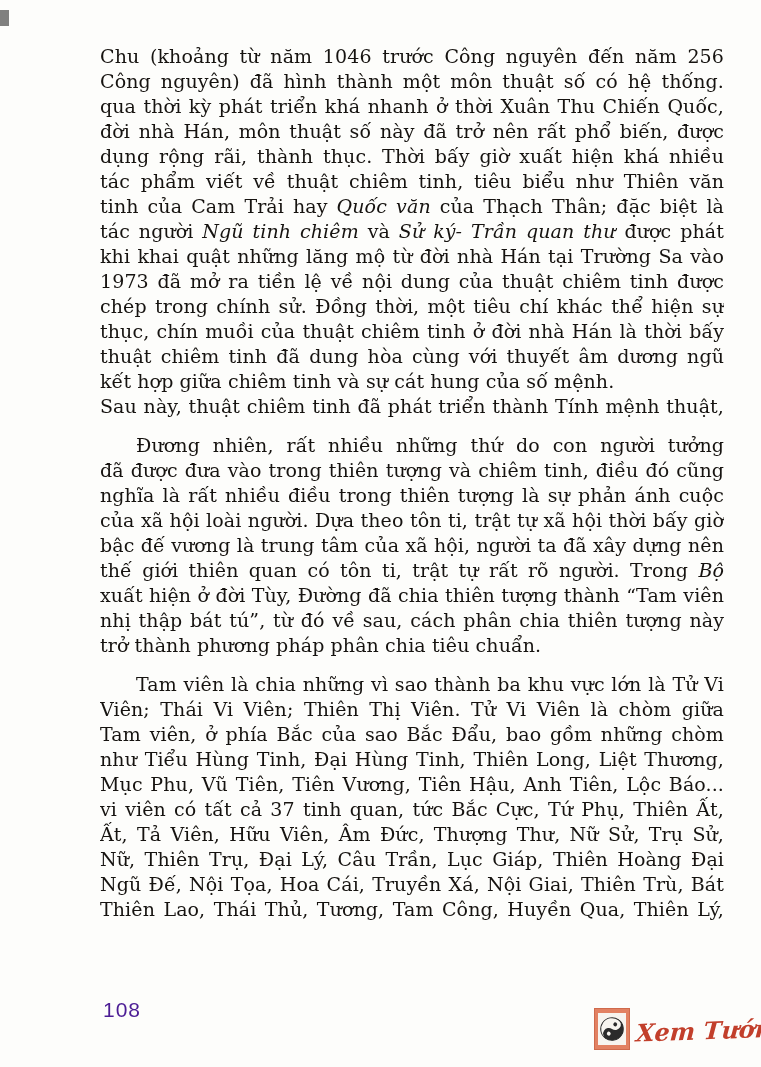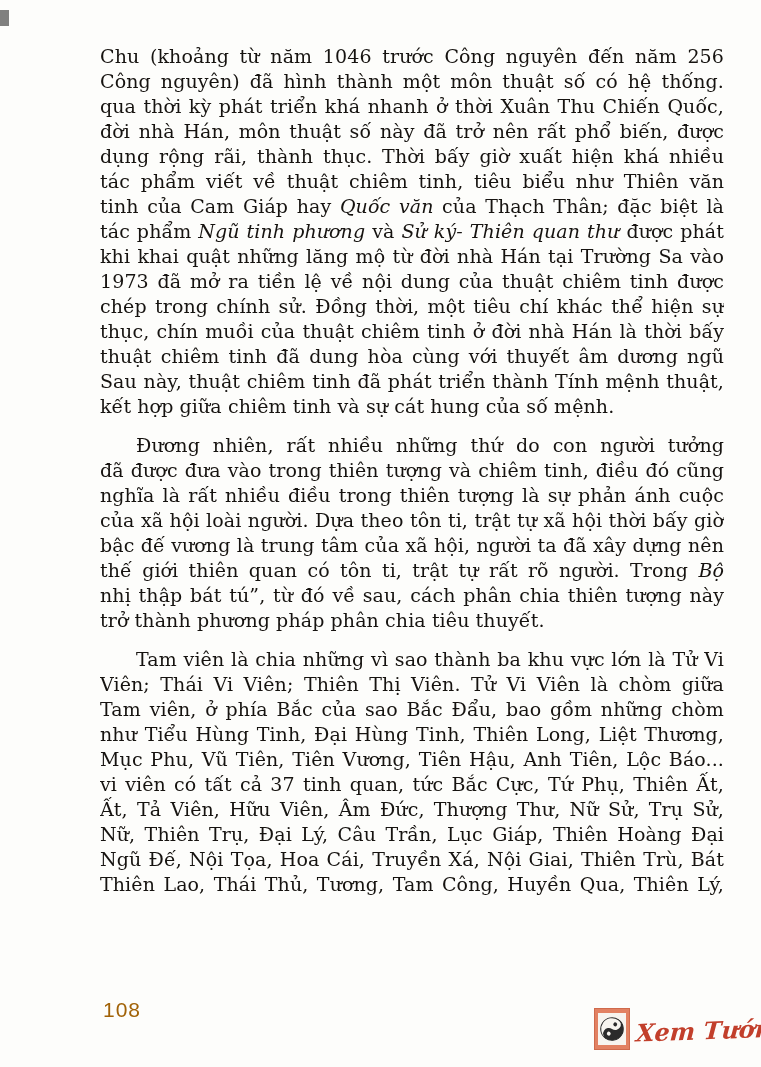--- a/index.html
+++ b/index.html
@@ -50,21 +50,21 @@
     text-align: left;
     text-align-last: left;
   }
   .line i { font-style: italic; }
   .page-number {
     position: absolute;
     left: 103px;
     top: 998px;
     font-family: "Liberation Sans", sans-serif;
     font-size: 21px;
-    color: #a16207;
+    color: #4c1d95;
     letter-spacing: 1px;
   }
   .watermark {
     position: absolute;
     left: 594px;
     top: 1008px;
     display: flex;
     align-items: center;
   }
   .wm-logo {
@@ -104,39 +104,40 @@
   <div class="scan-artifact"></div>
 
   <div class="text-block">
       <div class="para">
         <div class="line"><span>Chu (khoảng từ năm 1046 trước Công nguyên đến năm 256 trước</span></div>
         <div class="line"><span>Công nguyên) đã hình thành một môn thuật số có hệ thống. Trải</span></div>
         <div class="line"><span>qua thời kỳ phát triển khá nhanh ở thời Xuân Thu Chiến Quốc, đến</span></div>
         <div class="line"><span>đời nhà Hán, môn thuật số này đã trở nên rất phổ biến, được ứng</span></div>
         <div class="line"><span>dụng rộng rãi, thành thục. Thời bấy giờ xuất hiện khá nhiều những</span></div>
         <div class="line"><span>tác phẩm viết về thuật chiêm tinh, tiêu biểu như Thiên văn chiêm</span></div>
-        <div class="line"><span>tinh của Cam Giáp hay </span><i>Quốc văn</i><span> của Thạch Thân; đặc biệt là hai</span></div>
-        <div class="line"><span>tác phẩm </span><i>Ngũ tinh phương</i><span> và </span><i>Sử ký- Thiên quan thư</i><span> được phát hiện</span></div>
+        <div class="line"><span>tinh của Cam Trải hay </span><i>Quốc văn</i><span> của Thạch Thân; đặc biệt là hai</span></div>
+        <div class="line"><span>tác người </span><i>Ngũ tinh chiêm</i><span> và </span><i>Sử ký- Trần quan thư</i><span> được phát hiện</span></div>
         <div class="line"><span>khi khai quật những lăng mộ từ đời nhà Hán tại Trường Sa vào năm</span></div>
         <div class="line"><span>1973 đã mở ra tiền lệ về nội dung của thuật chiêm tinh được ghi</span></div>
         <div class="line"><span>chép trong chính sử. Đồng thời, một tiêu chí khác thể hiện sự thành</span></div>
         <div class="line"><span>thục, chín muồi của thuật chiêm tinh ở đời nhà Hán là thời bấy giờ,</span></div>
         <div class="line"><span>thuật chiêm tinh đã dung hòa cùng với thuyết âm dương ngũ hành.</span></div>
+        <div class="line last"><span>kết hợp giữa chiêm tinh và sự cát hung của số mệnh.</span></div>
         <div class="line"><span>Sau này, thuật chiêm tinh đã phát triển thành Tính mệnh thuật,</span></div>
-        <div class="line last"><span>kết hợp giữa chiêm tinh và sự cát hung của số mệnh.</span></div>
       </div>
       <div class="para">
         <div class="line indent"><span>Đương nhiên, rất nhiều những thứ do con người tưởng tượng ra</span></div>
         <div class="line"><span>đã được đưa vào trong thiên tượng và chiêm tinh, điều đó cũng có</span></div>
         <div class="line"><span>nghĩa là rất nhiều điều trong thiên tượng là sự phản ánh cuộc sống</span></div>
         <div class="line"><span>của xã hội loài người. Dựa theo tôn ti, trật tự xã hội thời bấy giờ mà</span></div>
         <div class="line"><span>bậc đế vương là trung tâm của xã hội, người ta đã xây dựng nên một</span></div>
         <div class="line"><span>thế giới thiên quan có tôn ti, trật tự rất rõ người. Trong </span><i>Bộ thiên ca</i></div>
+        <div class="line"><span>xuất hiện ở đời Tùy, Đường đã chia thiên tượng thành “Tam viên</span></div>
         <div class="line"><span>nhị thập bát tú”, từ đó về sau, cách phân chia thiên tượng này đã</span></div>
-        <div class="line last"><span>trở thành phương pháp phân chia tiêu thuyết.</span></div>
+        <div class="line last"><span>trở thành phương pháp phân chia tiêu chuẩn.</span></div>
       </div>
       <div class="para">
         <div class="line indent"><span>Tam viên là chia những vì sao thành ba khu vực lớn là Tử Vi</span></div>
         <div class="line"><span>Viên; Thái Vi Viên; Thiên Thị Viên. Tử Vi Viên là chòm giữa trong</span></div>
         <div class="line"><span>Tam viên, ở phía Bắc của sao Bắc Đẩu, bao gồm những chòm sao</span></div>
         <div class="line"><span>như Tiểu Hùng Tinh, Đại Hùng Tinh, Thiên Long, Liệt Thương,</span></div>
         <div class="line"><span>Mục Phu, Vũ Tiên, Tiên Vương, Tiên Hậu, Anh Tiên, Lộc Báo... Tử</span></div>
         <div class="line"><span>vi viên có tất cả 37 tinh quan, tức Bắc Cực, Tứ Phụ, Thiên Ất, Thái</span></div>
         <div class="line"><span>Ất, Tả Viên, Hữu Viên, Âm Đức, Thượng Thư, Nữ Sử, Trụ Sử, Ngự</span></div>
         <div class="line"><span>Nữ, Thiên Trụ, Đại Lý, Câu Trần, Lục Giáp, Thiên Hoàng Đại Đế,</span></div>

